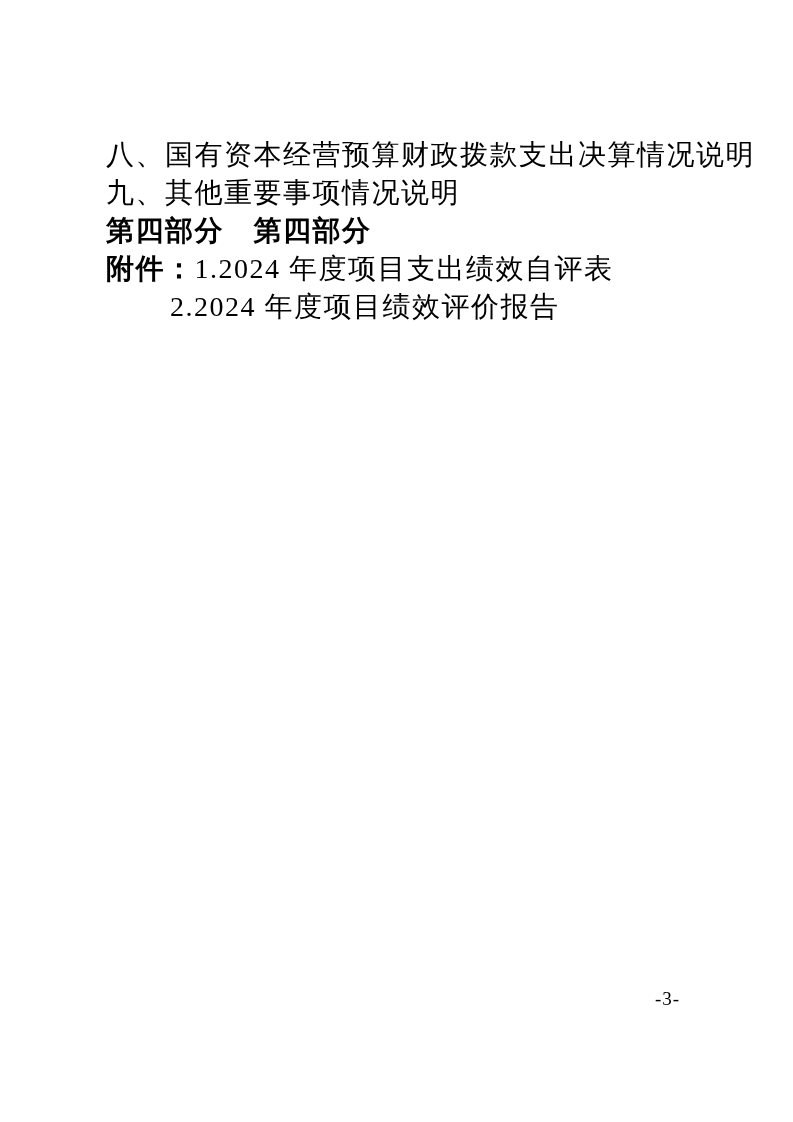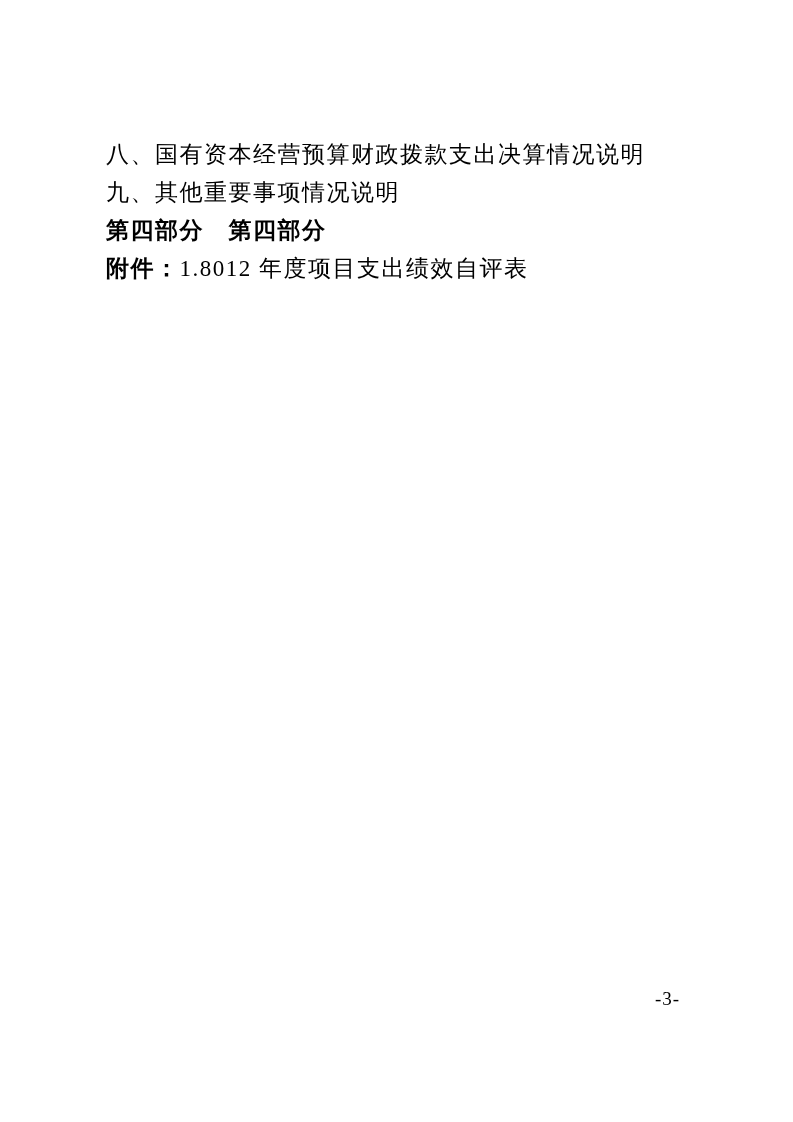--- a/index.html
+++ b/index.html
@@ -19,21 +19,21 @@
   .content {
     position: absolute;
     left: 106px;
     top: 136px;
     width: 600px;
   }
   .line {
     margin: 0;
     height: 38px;
     line-height: 38px;
-    font-size: 23px;
+    font-size: 28px;
     letter-spacing: 1.5px;
     white-space: nowrap;
     font-weight: normal;
   }
   .bold {
     font-weight: bold;
   }
   .indent {
     padding-left: 64px;
   }
@@ -47,16 +47,17 @@
   }
 </style>
 </head>
 <body>
 
 <div class="page">
   <div class="content">
     <p class="line">八、国有资本经营预算财政拨款支出决算情况说明</p>
     <p class="line">九、其他重要事项情况说明</p>
     <p class="line bold">第四部分　第四部分</p>
-    <p class="line"><span class="bold">附件：</span><span>1.8012 年度项目支出绩效自评表</span></p>
+    <p class="line"><span class="bold">附件：</span><span>1.2024 年度项目支出绩效自评表</span></p>
+    <p class="line indent"><span>2.2024 年度项目绩效评价报告</span></p>
   </div>
   <div class="page-number">-3-</div>
 </div>
 
 </body></html>

